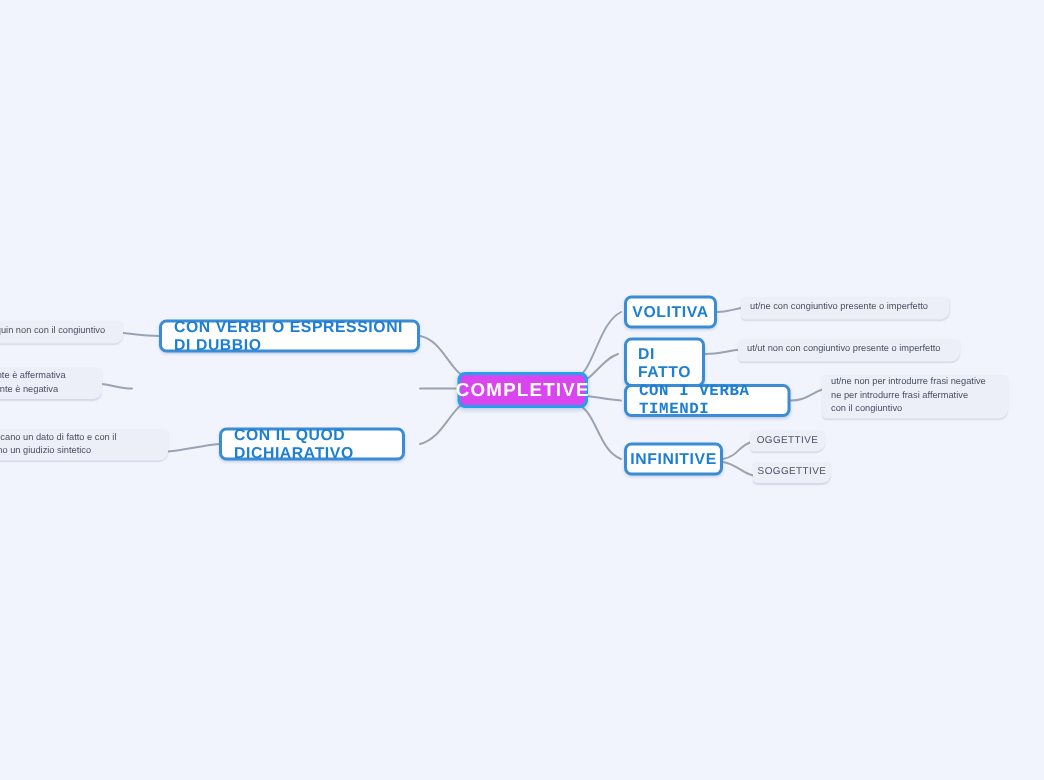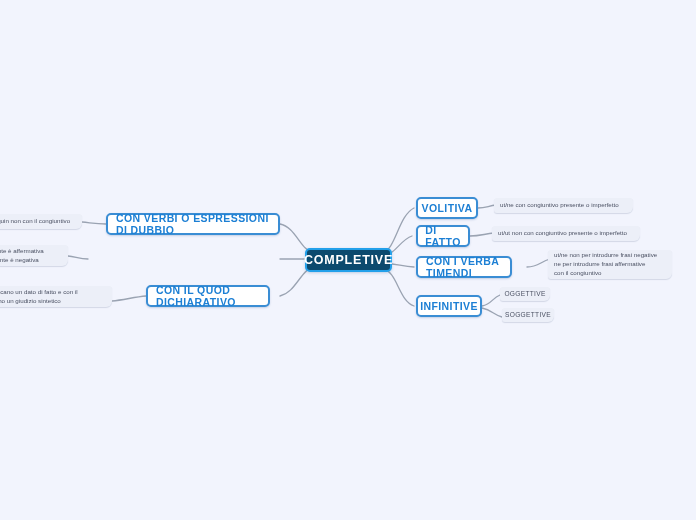--- a/index.html
+++ b/index.html
@@ -68,21 +68,21 @@
 
       <path d="M482,306 C492,304 492,298 500,295"></path>
       <path d="M482,308 C492,310 494,315 502,317"></path>
 
       <path d="M106,224 C96,224 92,223 82,222"></path>
       <path d="M88,259 C80,259 76,257 68,256"></path>
       <path d="M146,296 C134,297 124,300 112,301"></path>
     </g>
   </svg>
 
-  <div class="node center" style="left: 305px; top: 248px; width: 87px; height: 24px; background: #0c4a6e; border-color: rgb(35, 160, 234); color: rgb(255, 255, 255);">
+  <div class="node center" style="left: 305px; top: 248px; width: 87px; height: 24px; background: #d946ef; border-color: rgb(35, 160, 234); color: rgb(255, 255, 255);">
     <span>COMPLETIVE</span>
   </div>
 
   <div class="note" style="left: -14px; top: 214px; width: 96px; height: 15px; background: rgb(236, 239, 248); color: rgb(74, 80, 98);">
     <span>n/quin non con il congiuntivo</span>
   </div>
   <div class="note" style="left: -22px; top: 245px; width: 90px; height: 21px; background: rgb(236, 239, 248); color: rgb(74, 80, 98);">
     <span>eggente è affermativa
 reggente è negativa</span>
   </div>
@@ -97,25 +97,25 @@
 
 
   <div class="node mid" style="left: 146px; top: 285px; width: 124px; height: 22px; border-color: rgb(58, 141, 212); color: rgb(28, 127, 212); justify-content: flex-end;">
     <span>CON IL QUOD DICHIARATIVO</span>
   </div>
 
   <div class="node mid" style="left: 416px; top: 197px; width: 62px; height: 22px; border-color: rgb(58, 141, 212); color: rgb(28, 127, 212);">
     <span>VOLITIVA</span>
   </div>
 
-  <div class="node mid" style="left: 416px; top: 225px; width: 54px; height: 22px; border-color: rgb(58, 141, 212); color: rgb(28, 127, 212);">
+  <div class="node mid" style="left: 416px; top: 225px; width: 54px; height: 33px; border-color: rgb(58, 141, 212); color: rgb(28, 127, 212);">
     <span>DI FATTO</span>
   </div>
 
-  <div class="node mid" style="left: 416px; top: 256px; width: 96px; height: 22px; border-color: rgb(58, 141, 212); color: rgb(28, 127, 212);">
+  <div class="node mid" style="left: 416px; top: 256px; width: 111px; height: 22px; border-color: rgb(58, 141, 212); color: rgb(28, 127, 212); font-family: Liberation Mono, monospace;">
     <span>CON I VERBA TIMENDI</span>
   </div>
 
   <div class="node mid" style="left: 416px; top: 295px; width: 66px; height: 22px; border-color: rgb(58, 141, 212); color: rgb(28, 127, 212);">
     <span>INFINITIVE</span>
   </div>
 
   <div class="note" style="left: 494px; top: 198px; width: 139px; height: 15px; background: rgb(236, 239, 248); color: rgb(74, 80, 98);">
     <span>ut/ne con congiuntivo presente o imperfetto</span>
   </div>

